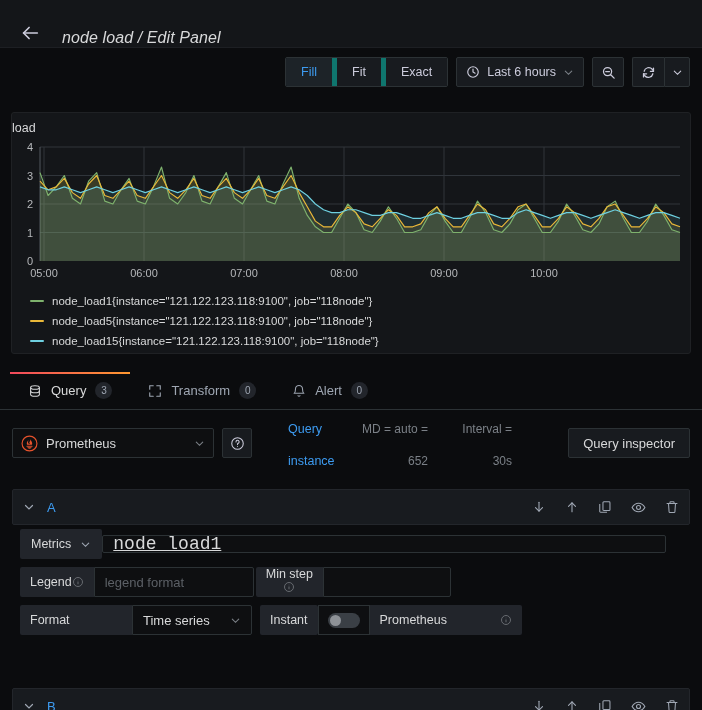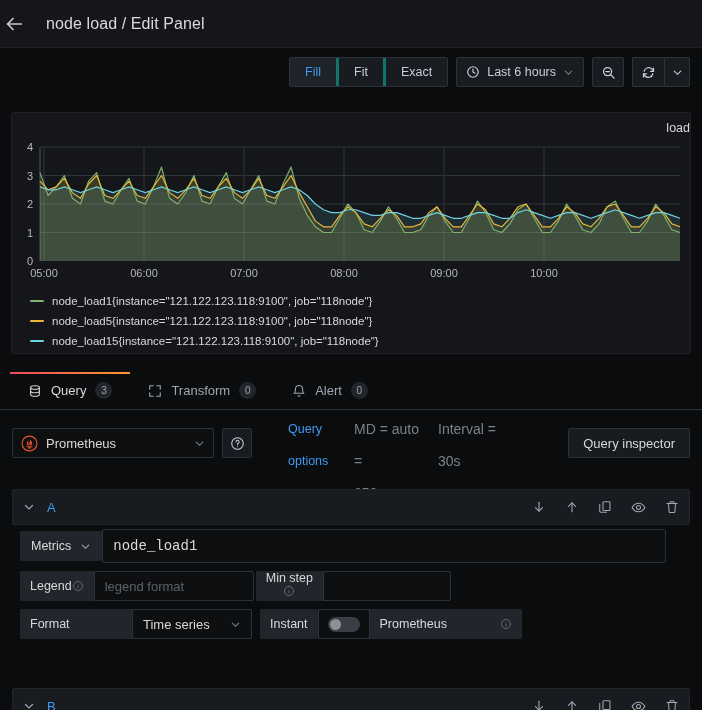--- a/index.html
+++ b/index.html
@@ -9,22 +9,24 @@
     font-family: "Liberation Sans", sans-serif;
     color: #d8d9da;
     overflow: hidden;
   }
   body { position: relative; }
 
   
   .topbar {
     height: 48px;
     background: #141619;
-    display: flex; align-items: center;
+    display: flex; align-items: flex-end;
+    padding-left: 16px;
     border-bottom: 1px solid #1d1f23;
+    font-style: italic;
   }
   .back-btn {
     width: 28px; height: 28px;
     display: flex; align-items: center; justify-content: center;
     cursor: pointer; color: #ccccdc;
   }
   .page-title {
     margin-left: 18px;
     font-size: 16px;
     color: #d8d9da;
@@ -45,21 +47,21 @@
     border-radius: 2px;
     overflow: hidden;
     height: 30px;
   }
   .seg-btn {
     padding: 0 15px;
     display: flex; align-items: center;
     font-size: 12.5px;
     color: #ccccdc;
     background: #181b1f;
-    border-right: 3px solid #0f766e;
+    border-right: 5px solid #0f766e;
     cursor: pointer;
   }
   .seg-btn:last-child { border-right: none; }
   .seg-btn.active { color: #3d9bf0; background: #1d2328; }
 
   .time-picker {
     display: flex; align-items: center;
     height: 30px;
     border: 1px solid #2c3235;
     border-radius: 2px;
@@ -86,21 +88,21 @@
   
   .panel {
     position: absolute;
     left: 11px; top: 112px;
     width: 680px; height: 242px;
     background: #141619;
     border: 1px solid #1f2124;
     border-radius: 3px;
   }
   .panel-title {
-    text-align: right;
+    text-align: left;
     font-size: 12.5px;
     color: #d8d9da;
     padding-top: 8px;
     font-weight: 500;
   }
   .graph-wrap { position: relative; height: 150px; margin-top: 4px; }
   .graph-svg { display: block; }
 
   .legend {
     position: absolute;
@@ -186,22 +188,22 @@
     padding-left: 6px;
     height: 60px;
   }
   .qopt-chev { color: #9fa7b3; font-size: 12px; padding-top: 14px; }
   .qopt-link {
     color: #3d9bf0; font-size: 12.5px;
     width: 56px; line-height: 32px;
     cursor: pointer;
   }
   .qopt-meta {
-    font-size: 14px; color: #7b8087;
-    width: 74px; line-height: 32px;
+    font-size: 12px; color: #7b8087;
+    width: 74px; line-height: 32px; text-align: right;
   }
   .qinspect-btn {
     margin-left: auto;
     height: 30px;
     border: 1px solid #2c3235;
     border-radius: 2px;
     background: #181b1f;
     color: #d8d9da;
     font-size: 13px;
     display: flex; align-items: center;
@@ -444,21 +446,21 @@
       <circle cx="12" cy="16.4" r=".9" fill="#ccccdc" stroke="none"></circle>
     </svg>
   </div>
 
   <div class="qopt-toggle">
     <svg class="qopt-chev" width="12" height="12" viewBox="0 0 24 24" fill="none" stroke="#9fa7b3" stroke-width="2.4" stroke-linecap="round" style="margin-top:10px">
       <polyline points="9 5 16 12 9 19"></polyline>
     </svg>
     <div class="qopt-link">
       <div>Query</div>
-      <div>options</div>
+      <div>instance</div>
     </div>
     <div class="qopt-meta">
       <div>MD = auto =</div>
       <div>652</div>
     </div>
     <div class="qopt-meta">
       <div>Interval =</div>
       <div>30s</div>
     </div>
   </div>
@@ -508,21 +510,21 @@
 
 <div class="qbody" style="top:529px">
 
   <div class="field-row">
     <div class="metrics-sel">
       <span>Metrics</span>
       <svg width="11" height="11" viewBox="0 0 24 24" fill="none" stroke="#9fa7b3" stroke-width="2.4" stroke-linecap="round">
         <polyline points="5 9 12 16 19 9"></polyline>
       </svg>
     </div>
-    <div class="finput" style="flex:1; height:34px; font-family:'Liberation Mono', monospace; font-size:14px; border-radius:2px;">node_load1</div>
+    <div class="finput" style="flex:1; height:18px; font-family:'Liberation Mono', monospace; font-size:18px; border-radius:2px;text-decoration:underline;">node_load1</div>
   </div>
 
   <div class="field-row">
     <div class="flabel">
       <span>Legend</span>
       <svg class="info" width="12" height="12" viewBox="0 0 24 24" fill="none" stroke="#6e7277" stroke-width="1.8">
         <circle cx="12" cy="12" r="9"></circle>
           <line x1="12" y1="11" x2="12" y2="16.5"></line>
         <circle cx="12" cy="7.8" r=".9" fill="#6e7277" stroke="none"></circle>
       </svg>

